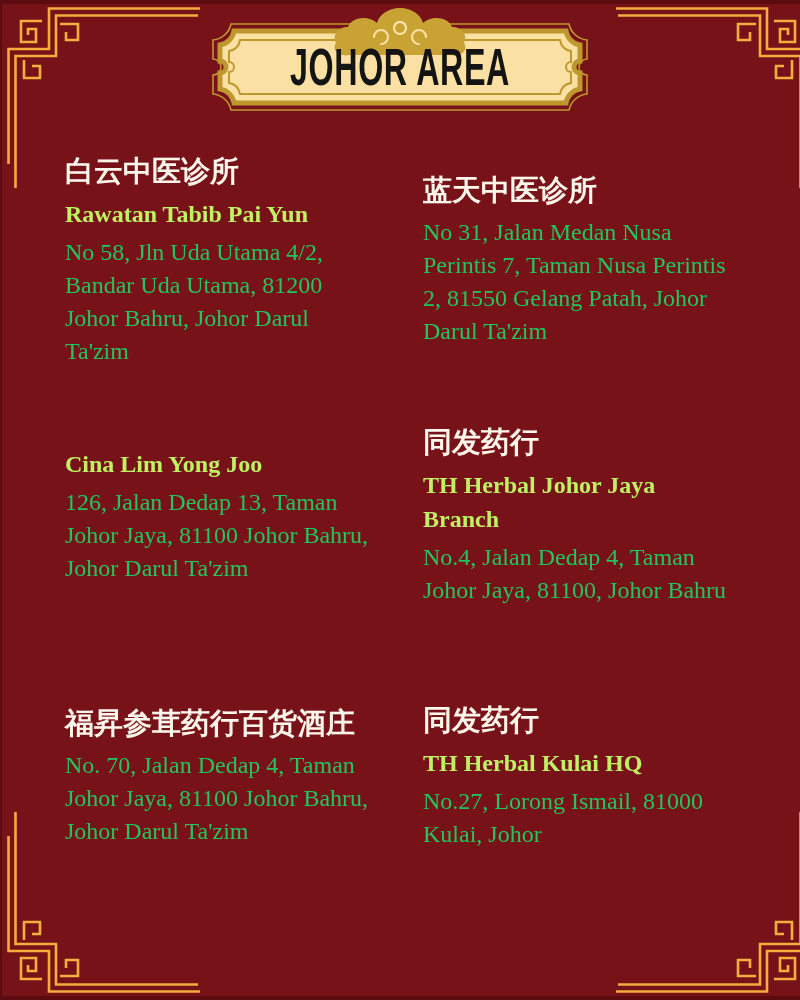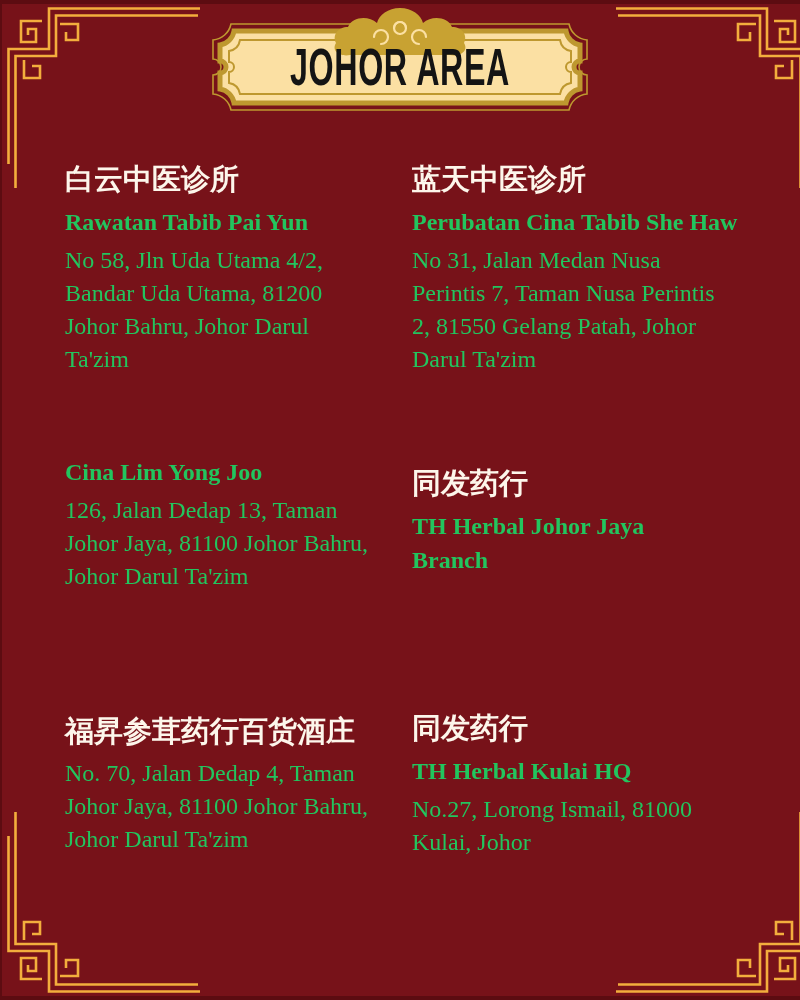--- a/index.html
+++ b/index.html
@@ -28,33 +28,33 @@
   .banner-title{
     position:absolute;left:210px;top:30px;width:380px;height:74px;
     display:flex;align-items:center;justify-content:center;
     font-family:"Liberation Sans", sans-serif;
     font-weight:bold;font-size:52px;letter-spacing:1px;color:#141414;
     transform:scaleX(0.62);transform-origin:50% 50%;
     white-space:nowrap;
   }
   
   .grid{
-    position:absolute;left:65px;top:140px;width:695px;z-index:3;
-    display:grid;grid-template-columns:330px 345px;column-gap:17px;
+    position:absolute;left:65px;top:132px;width:695px;z-index:3;
+    display:grid;grid-template-columns:330px 345px;column-gap:28px;
     grid-template-rows:258px 252px 270px;align-items:center;
   }
   .entry{color:#FDF6EB;}
   .cn{
     font-family:"Liberation Sans","DejaVu Sans",sans-serif;
     font-weight:bold;font-size:29px;line-height:32px;margin-bottom:10px;
     color:#FDF6EB;
   }
   .nm{
     font-weight:bold;font-size:24px;line-height:34px;margin-bottom:5px;
-    white-space:pre;color:#22c55e;
+    white-space:pre;color:#bef264;
   }
   .ad{
     font-size:24px;line-height:33px;white-space:pre;color:#22c55e;
   }
 </style>
 </head>
 <body>
 
 <div class="poster">
 
@@ -115,38 +115,39 @@
       <div class="cn">白云中医诊所</div>
       <div class="nm">Rawatan Tabib Pai Yun</div>
       <div class="ad">No 58, Jln Uda Utama 4/2,
 Bandar Uda Utama, 81200
 Johor Bahru, Johor Darul
 Ta'zim</div>
     </div>
 
     <div class="entry">
       <div class="cn">蓝天中医诊所</div>
-      <div class="nm">Perubatan Cina Tabib She Haw</div>
       <div class="ad">No 31, Jalan Medan Nusa
 Perintis 7, Taman Nusa Perintis
 2, 81550 Gelang Patah, Johor
 Darul Ta'zim</div>
     </div>
 
     <div class="entry">
       <div class="nm">Cina Lim Yong Joo</div>
       <div class="ad">126, Jalan Dedap 13, Taman
 Johor Jaya, 81100 Johor Bahru,
 Johor Darul Ta'zim</div>
     </div>
 
     <div class="entry">
       <div class="cn">同发药行</div>
       <div class="nm">TH Herbal Johor Jaya
 Branch</div>
+      <div class="ad">No.4, Jalan Dedap 4, Taman
+Johor Jaya, 81100, Johor Bahru</div>
     </div>
 
     <div class="entry">
       <div class="cn">福昇参茸药行百货酒庄</div>
       <div class="ad">No. 70, Jalan Dedap 4, Taman
 Johor Jaya, 81100 Johor Bahru,
 Johor Darul Ta'zim</div>
     </div>
 
     <div class="entry">

